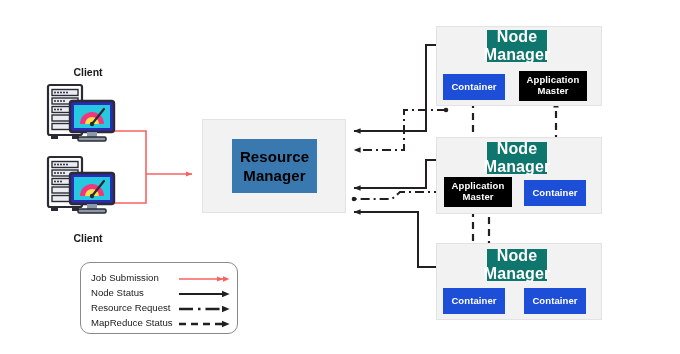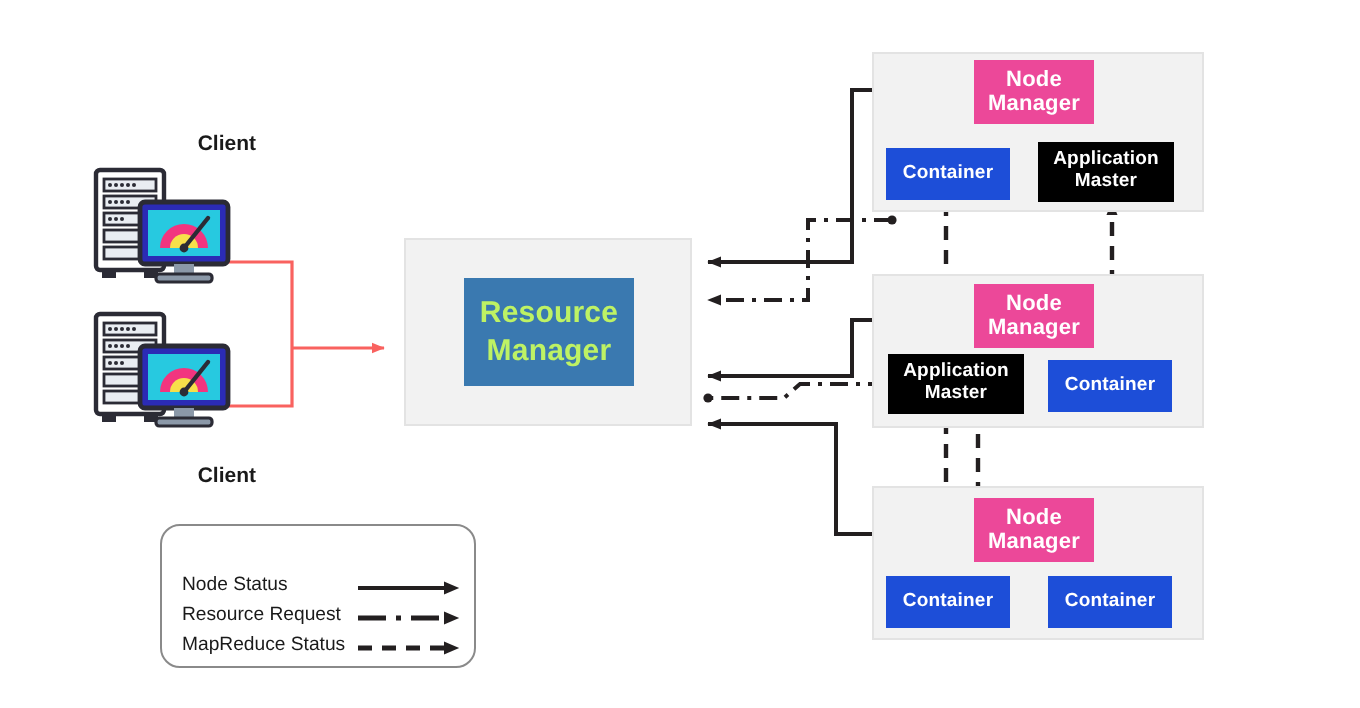--- a/index.html
+++ b/index.html
@@ -24,37 +24,37 @@
     display:flex;
     align-items:center;
     justify-content:center;
     text-align:center;
     color:#ffffff;
     font-weight:bold;
     line-height:1.12;
     box-sizing:border-box;
     letter-spacing:.1px;
   }
-  .nm{background:#ec4899;font-size:11px;}
+  .nm{background:#0f766e;font-size:16px;}
   .container-box{background:#1d4ed8;font-size:9.5px;}
   .am{background:#000000;font-size:9.5px;}
   .rm{
     background:#3a79b0;
-    color:#bef264;
+    color:#000000;
     font-size:15px;
     font-weight:bold;
     line-height:1.3;
   }
 
   .client-label{
     position:absolute;
     font-size:10.5px;
     font-weight:bold;
     color:#1a1a1a;
-    text-align:right;
+    text-align:center;
     width:80px;
   }
 
   .client-icon{position:absolute;width:76px;height:62px;}
 
   #legend{
     position:absolute;
     left:80px;top:262px;
     width:158px;height:72px;
     border:1.4px solid #8a8a8a;
@@ -258,20 +258,27 @@
     </div>
   </div>
   <div class="node-box container-box" style="left:443px;top:288px;width:62px;height:26px;">
     <span>Container</span>
   </div>
   <div class="node-box container-box" style="left:524px;top:288px;width:62px;height:26px;">
     <span>Container</span>
   </div>
 
   <div id="legend">
+    <div class="legend-row" style="top:9px;">
+      <span class="legend-text">Job Submission</span>
+      <svg class="legend-line" viewBox="0 0 52 14" xmlns="http://www.w3.org/2000/svg">
+        <line x1="0" y1="7" x2="44" y2="7" stroke="#f9625f" stroke-width="1.6" marker-end="url(#arrRed)"></line>
+        <path d="M44,4.2 L50.4,7 L44,9.8 z" fill="#f9625f"></path>
+      </svg>
+    </div>
     <div class="legend-row" style="top:24px;text-align:right;">
       <span class="legend-text">Node Status</span>
       <svg class="legend-line" viewBox="0 0 52 14" xmlns="http://www.w3.org/2000/svg">
         <line x1="0" y1="7" x2="44" y2="7" stroke="#231f20" stroke-width="2"></line>
         <path d="M43,3.8 L50.6,7 L43,10.2 z" fill="#231f20"></path>
       </svg>
     </div>
     <div class="legend-row" style="top:39px;">
       <span class="legend-text">Resource Request</span>
       <svg class="legend-line" viewBox="0 0 52 14" xmlns="http://www.w3.org/2000/svg">

